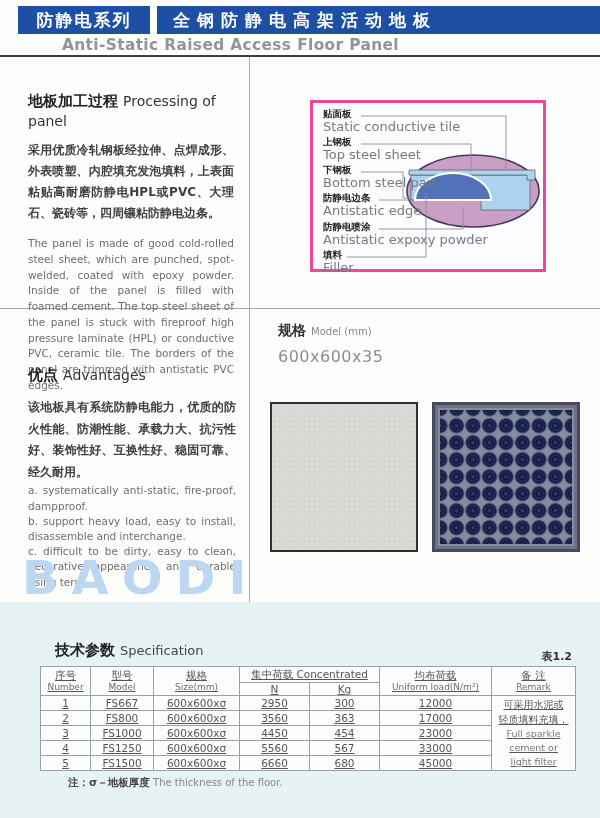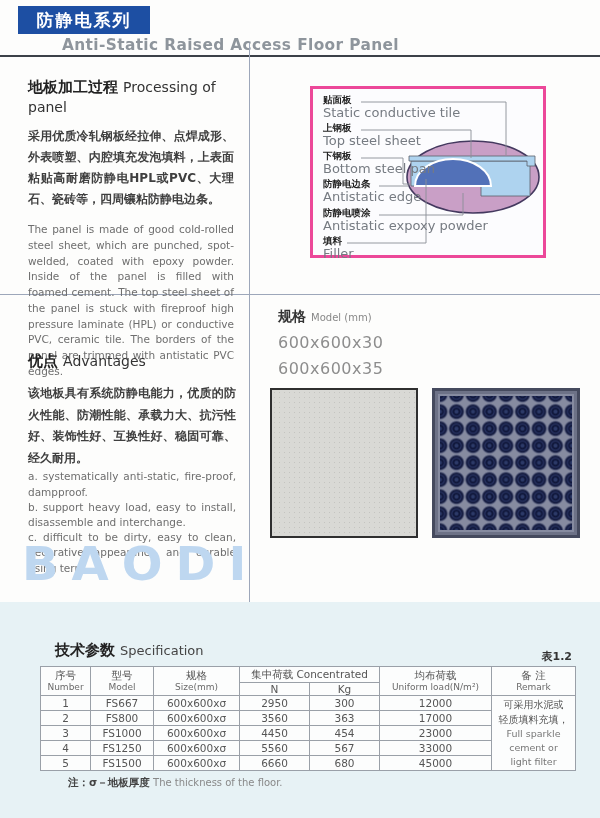--- a/index.html
+++ b/index.html
@@ -12,21 +12,21 @@
          display:flex; align-items:center; }
   .bar-left { left:18px; width:132px; justify-content:center;
               font-size:17px; font-weight:bold; letter-spacing:2px; }
   .bar-right { left:157px; right:0; padding-left:16px;
                font-size:17px; font-weight:bold; letter-spacing:7px; }
   .subtitle { position:absolute; left:62px; top:35px; font-size:16px; font-weight:bold;
               color:#8e959c; letter-spacing:0.4px; transform:scaleX(0.96); transform-origin:left; }
   .header-rule { position:absolute; left:0; right:0; top:55px; height:2px; background:#3c4148; }
 
   
-  .content { position:absolute; left:0; top:43px; width:600px; height:636px; }
+  .content { position:absolute; left:0; top:57px; width:600px; height:636px; }
   .v-divider { position:absolute; left:249px; top:0; bottom:0; width:1px; background:#9da7ba; }
   .h-divider { position:absolute; left:0; right:0; top:251px; height:1px; background:#9da7ba; }
 
   .sec-title .cn { font-size:15px; font-weight:bold; color:#222; }
   .sec-title .en { font-size:14px; color:#333; }
 
   .processing { position:absolute; left:28px; top:34px; width:206px; }
   .processing .cn-body { margin-top:10px; font-size:12px; line-height:1.75; color:#3f3f3f;
                          text-align:justify; font-weight:bold; }
   .processing .en-body { margin-top:12px; font-size:10.5px; line-height:1.5; color:#6e6e6e;
@@ -73,41 +73,44 @@
   
   .bottom { position:absolute; left:0; top:602px; width:600px; height:216px; background:#e7f2f5; }
   .spec-title { position:absolute; left:55px; top:38px; }
   .spec-title .cn { font-size:15px; font-weight:bold; color:#222; }
   .spec-title .en { font-size:13px; color:#444; }
   .table-no { position:absolute; right:28px; top:47px; font-size:11px; color:#333; font-weight:bold; }
 
   table.spec { position:absolute; left:40px; top:64px; width:535px;
                border-collapse:collapse; table-layout:fixed; background:#fcfdfd; }
   table.spec th, table.spec td { border:1px solid #9aa0a8; text-align:center;
-               vertical-align:middle; font-weight:normal; color:#555; padding:0; }
+               vertical-align:middle; font-weight:normal; color:#555; padding:0;text-decoration:underline; }
   table.spec thead tr:first-child th { height:16px; }
   table.spec thead tr:last-child th { height:13px; font-size:10.5px; }
   table.spec .hcn { font-size:10.5px; color:#555; line-height:1.35; }
   table.spec .hen { font-size:9px; color:#6a6a6a; line-height:1.3; }
   table.spec tbody td { height:15px; font-size:10.5px; }
   table.spec td.remark { font-size:9.5px; line-height:1.5; }
   table.spec td.remark .rcn { color:#555; font-size:10px; }
   table.spec td.remark .ren { color:#777; font-size:9.5px; }
 
   .note { position:absolute; left:68px; top:174px; font-size:10.5px; }
   .note .cn { color:#444; font-weight:bold; }
   .note .en { color:#888; font-size:10px; }
 </style>
 </head>
 <body>
 
 <div class="page">
 
   <div class="bar bar-left">
     <span>防静电系列</span>
+  </div>
+  <div class="bar bar-right">
+    <span>全钢防静电高架活动地板</span>
   </div>
   <div class="subtitle">Anti-Static Raised Access Floor Panel</div>
   <div class="header-rule"></div>
 
   <div class="content">
     <div class="v-divider"></div>
     <div class="h-divider"></div>
 
     <section class="processing">
       <div class="sec-title">
@@ -157,21 +160,20 @@
         <span class="cn">填料</span>
         <span class="en">Filler</span>
       </div>
     </section>
 
     <section class="model">
       <div>
         <span class="cn">规格</span>
         <span class="en">Model (mm)</span>
       </div>
-      <div class="size">600x600x30</div>
       <div class="size">600x600x35</div>
     </section>
 
     <section class="advantages">
       <div class="sec-title">
         <span class="cn">优点</span>
         <span class="en">Advantages</span>
       </div>
       <p class="cn-body">该地板具有系统防静电能力，优质的防火性能、防潮性能、承载力大、抗污性好、装饰性好、互换性好、稳固可靠、经久耐用。</p>
       <div class="en-item">a. systematically anti-static, fire-proof, dampproof.</div>

